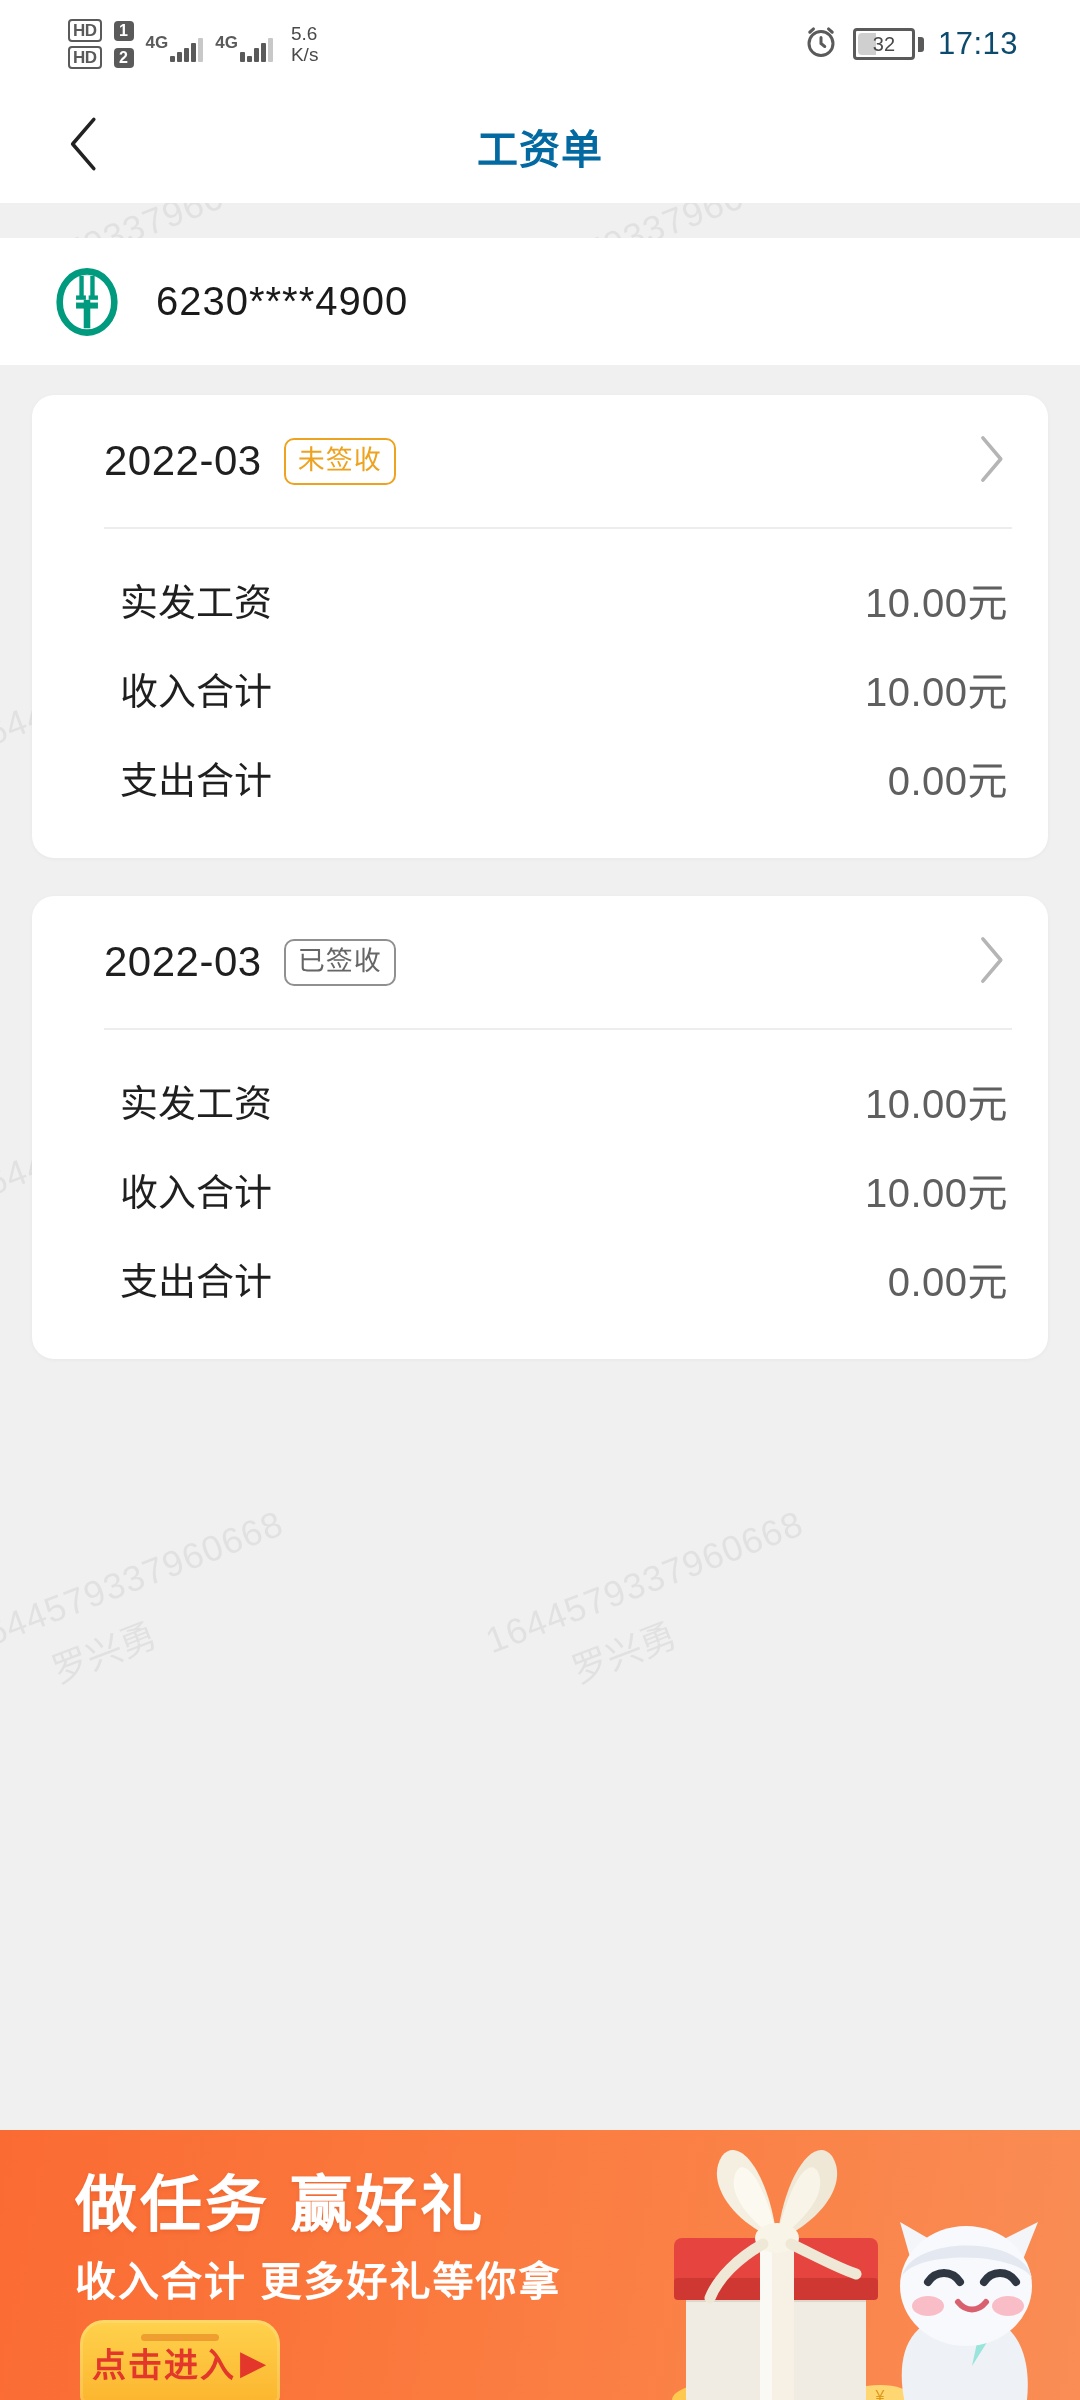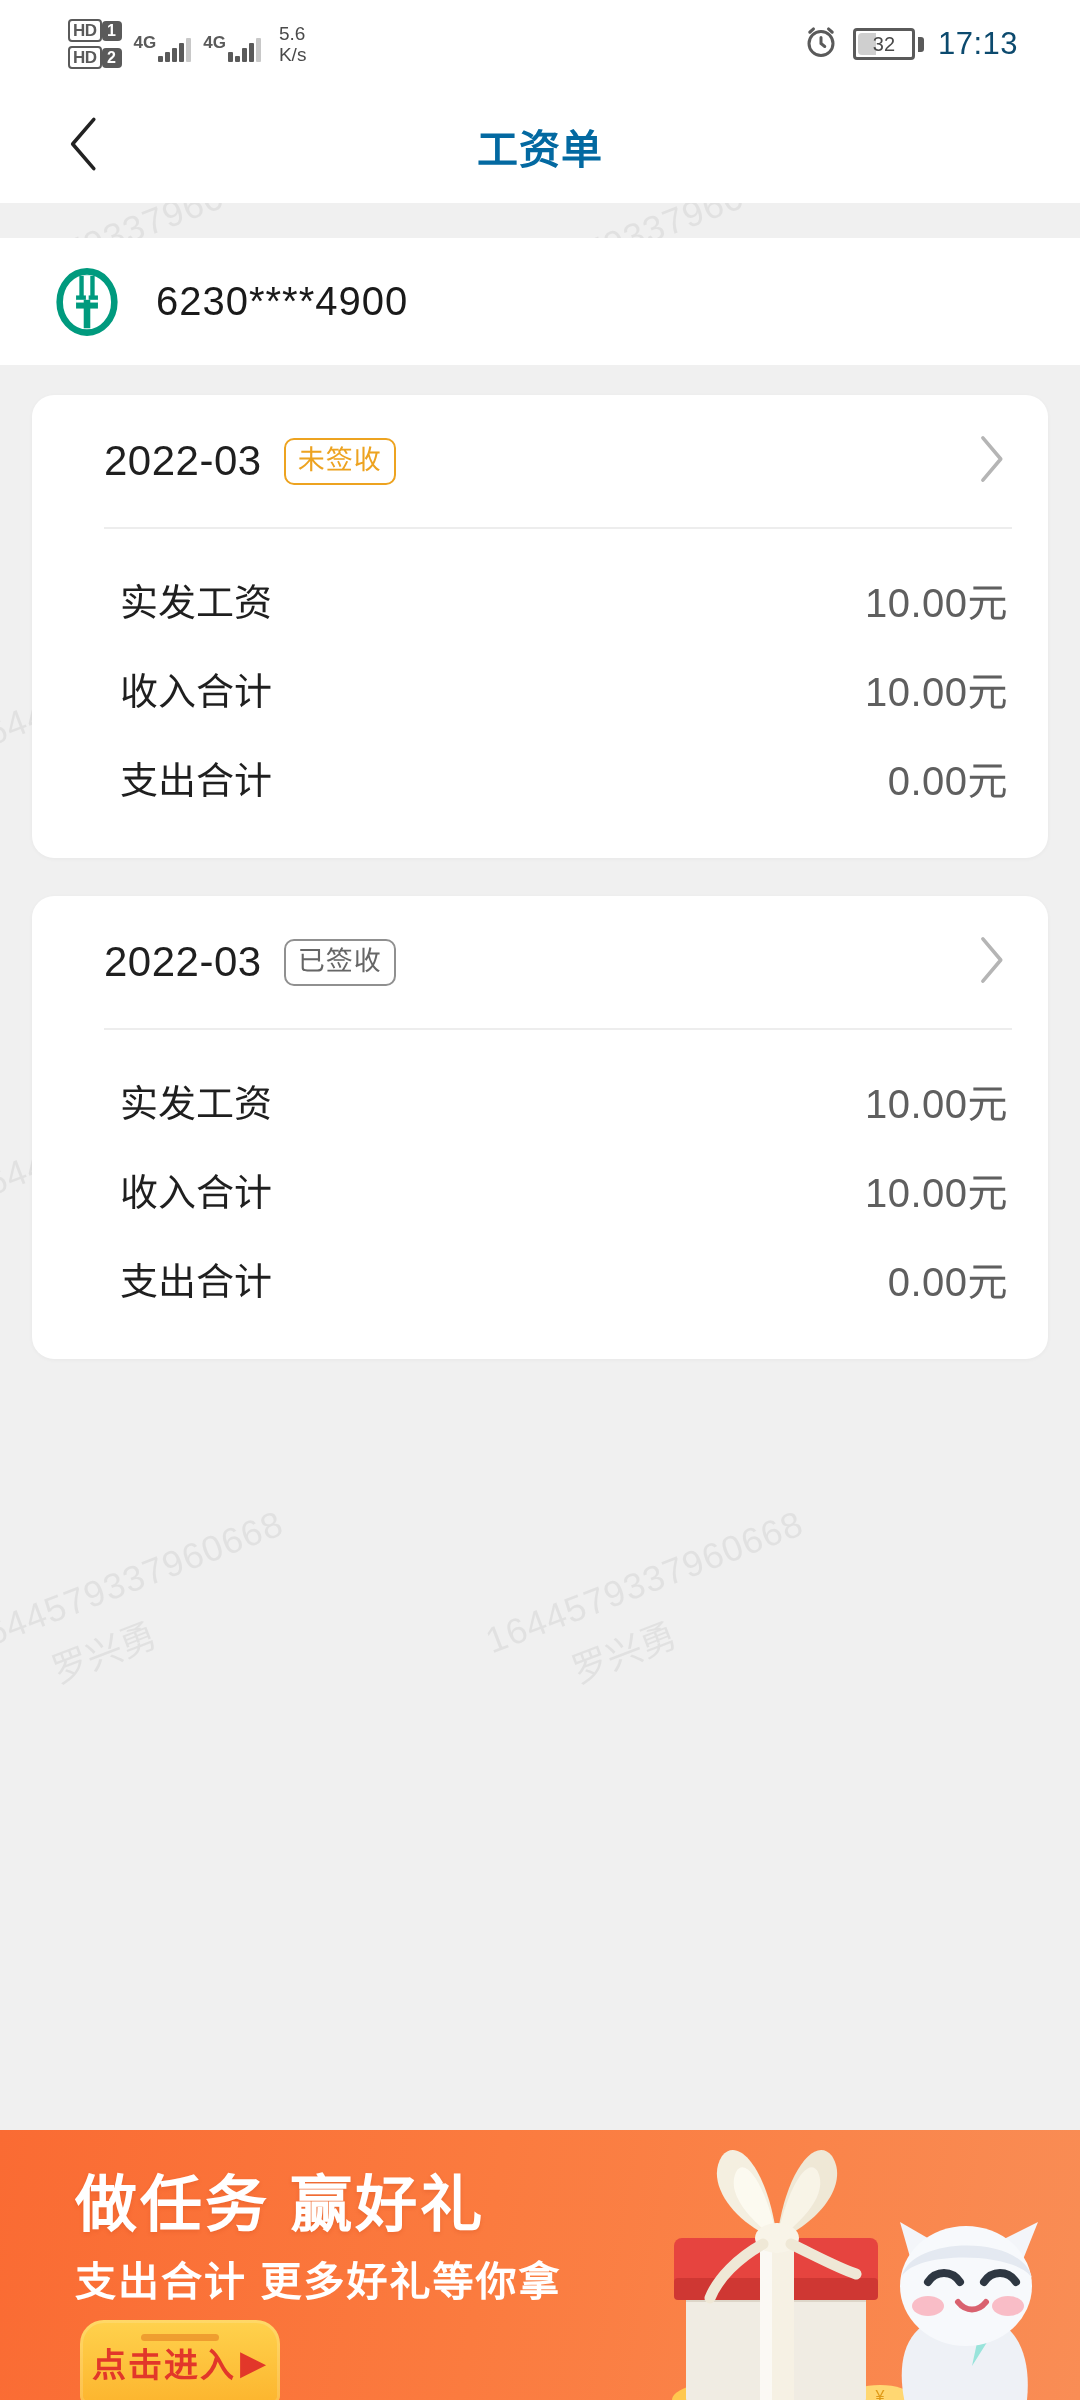--- a/index.html
+++ b/index.html
@@ -20,21 +20,21 @@
   
   .statusbar {
     position:absolute; top:0; left:0;
     width:1080px; height:88px;
     background:#ffffff;
     display:flex; align-items:center;
     z-index:40;
   }
   .sb-left { display:flex; align-items:center; margin-left:68px; }
   .hd-stack { display:flex; flex-direction:column; justify-content:center; gap:4px; }
-  .hd-row { display:flex; align-items:center; gap:0; }
+  .hd-row { display:flex; align-items:center; gap:12px; }
   .hd-badge {
     font-size:17px; font-weight:bold; color:#5a5a5a;
     border:2px solid #5a5a5a; border-radius:4px;
     padding:0px 3px; line-height:19px; letter-spacing:-0.5px;
   }
   .sim-num {
     font-size:16px; font-weight:bold; color:#ffffff; background:#5a5a5a;
     border-radius:4px; width:20px; height:20px;
     display:flex; align-items:center; justify-content:center; line-height:1;
   }
@@ -380,21 +380,21 @@
           <span class="row-value">0.00元</span>
         </div>
       </div>
     </div>
 
   </div>
 
   <div class="banner">
     <div class="banner-text">
       <div class="banner-title">做任务 赢好礼</div>
-      <div class="banner-sub">支出合计 更多好礼等你拿</div>
+      <div class="banner-sub">收入合计 更多好礼等你拿</div>
     </div>
 
     <div class="banner-cta">
       <span class="cta-notch"></span>
       <span class="banner-cta-label">
         <span>点击进入</span>
         <span>▶</span>
       </span>
     </div>
 

